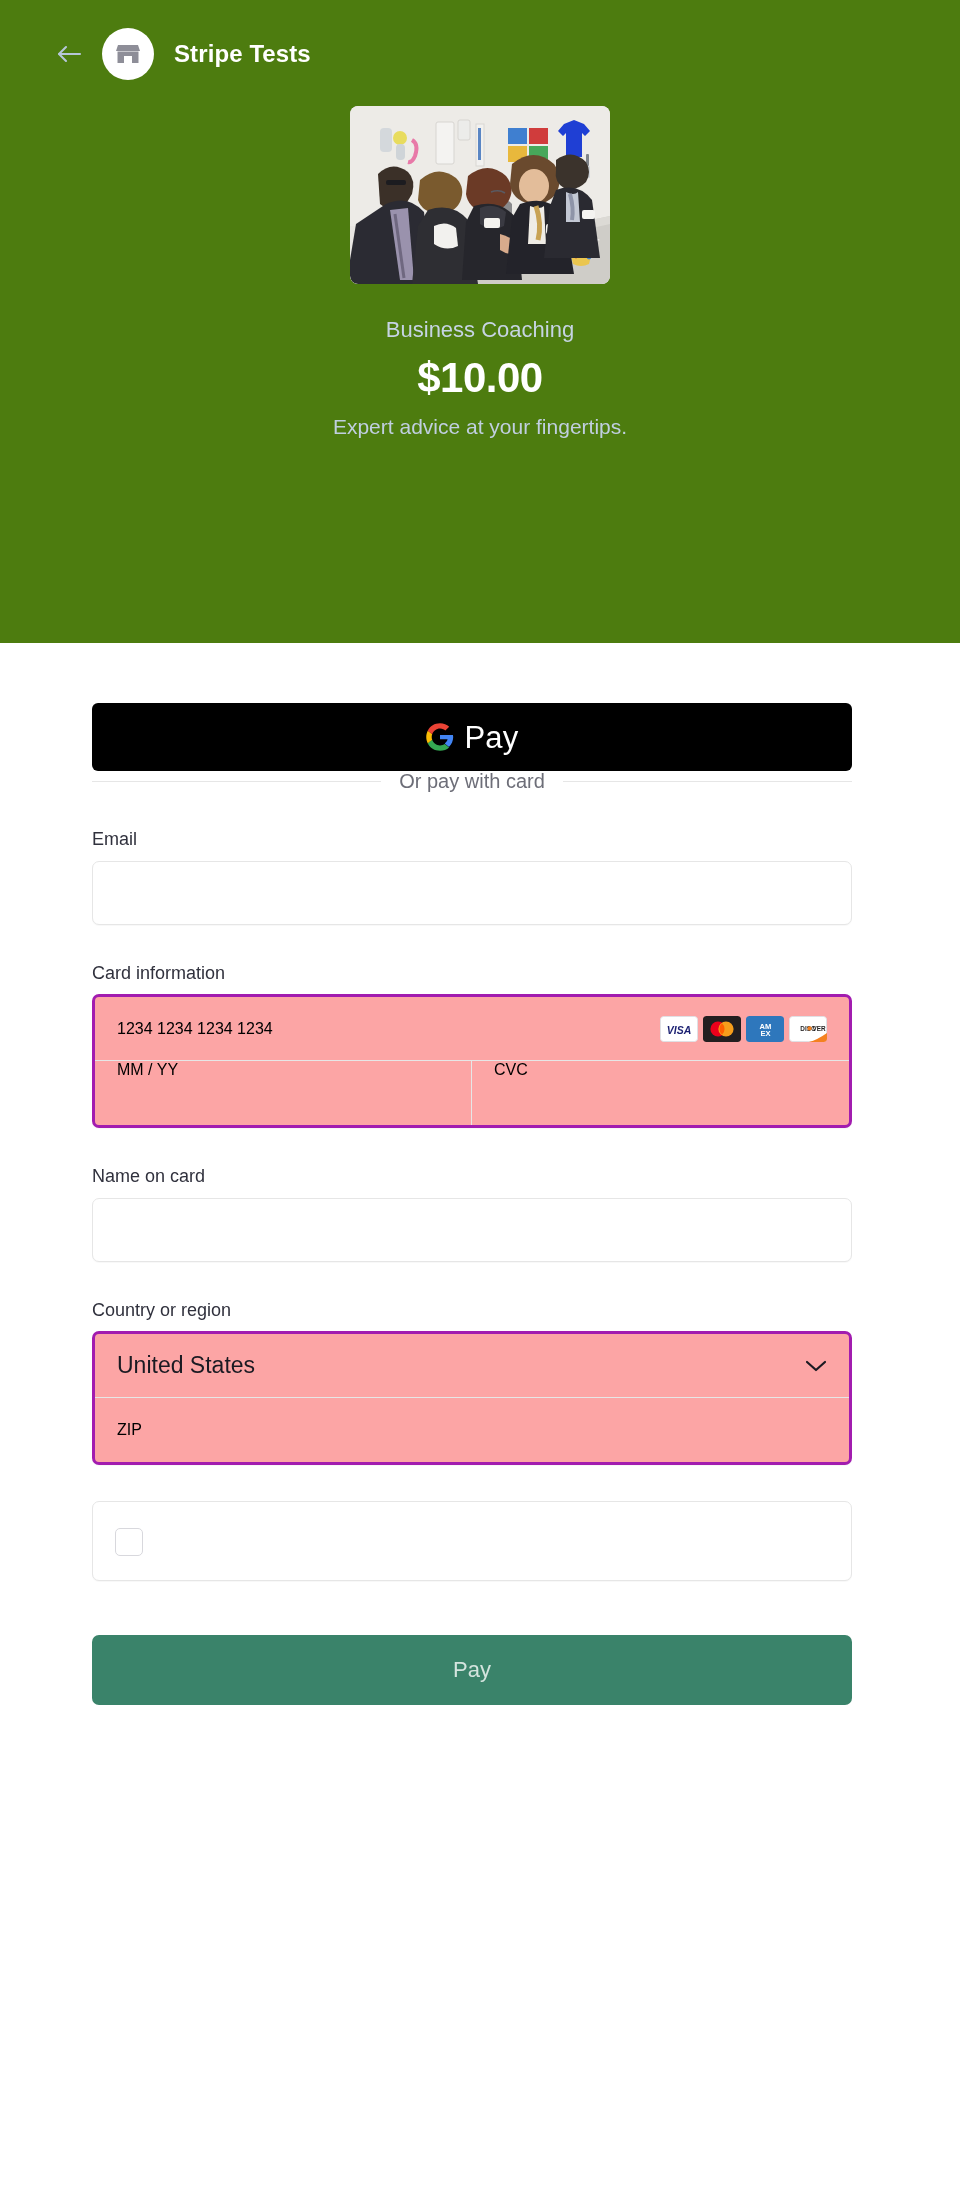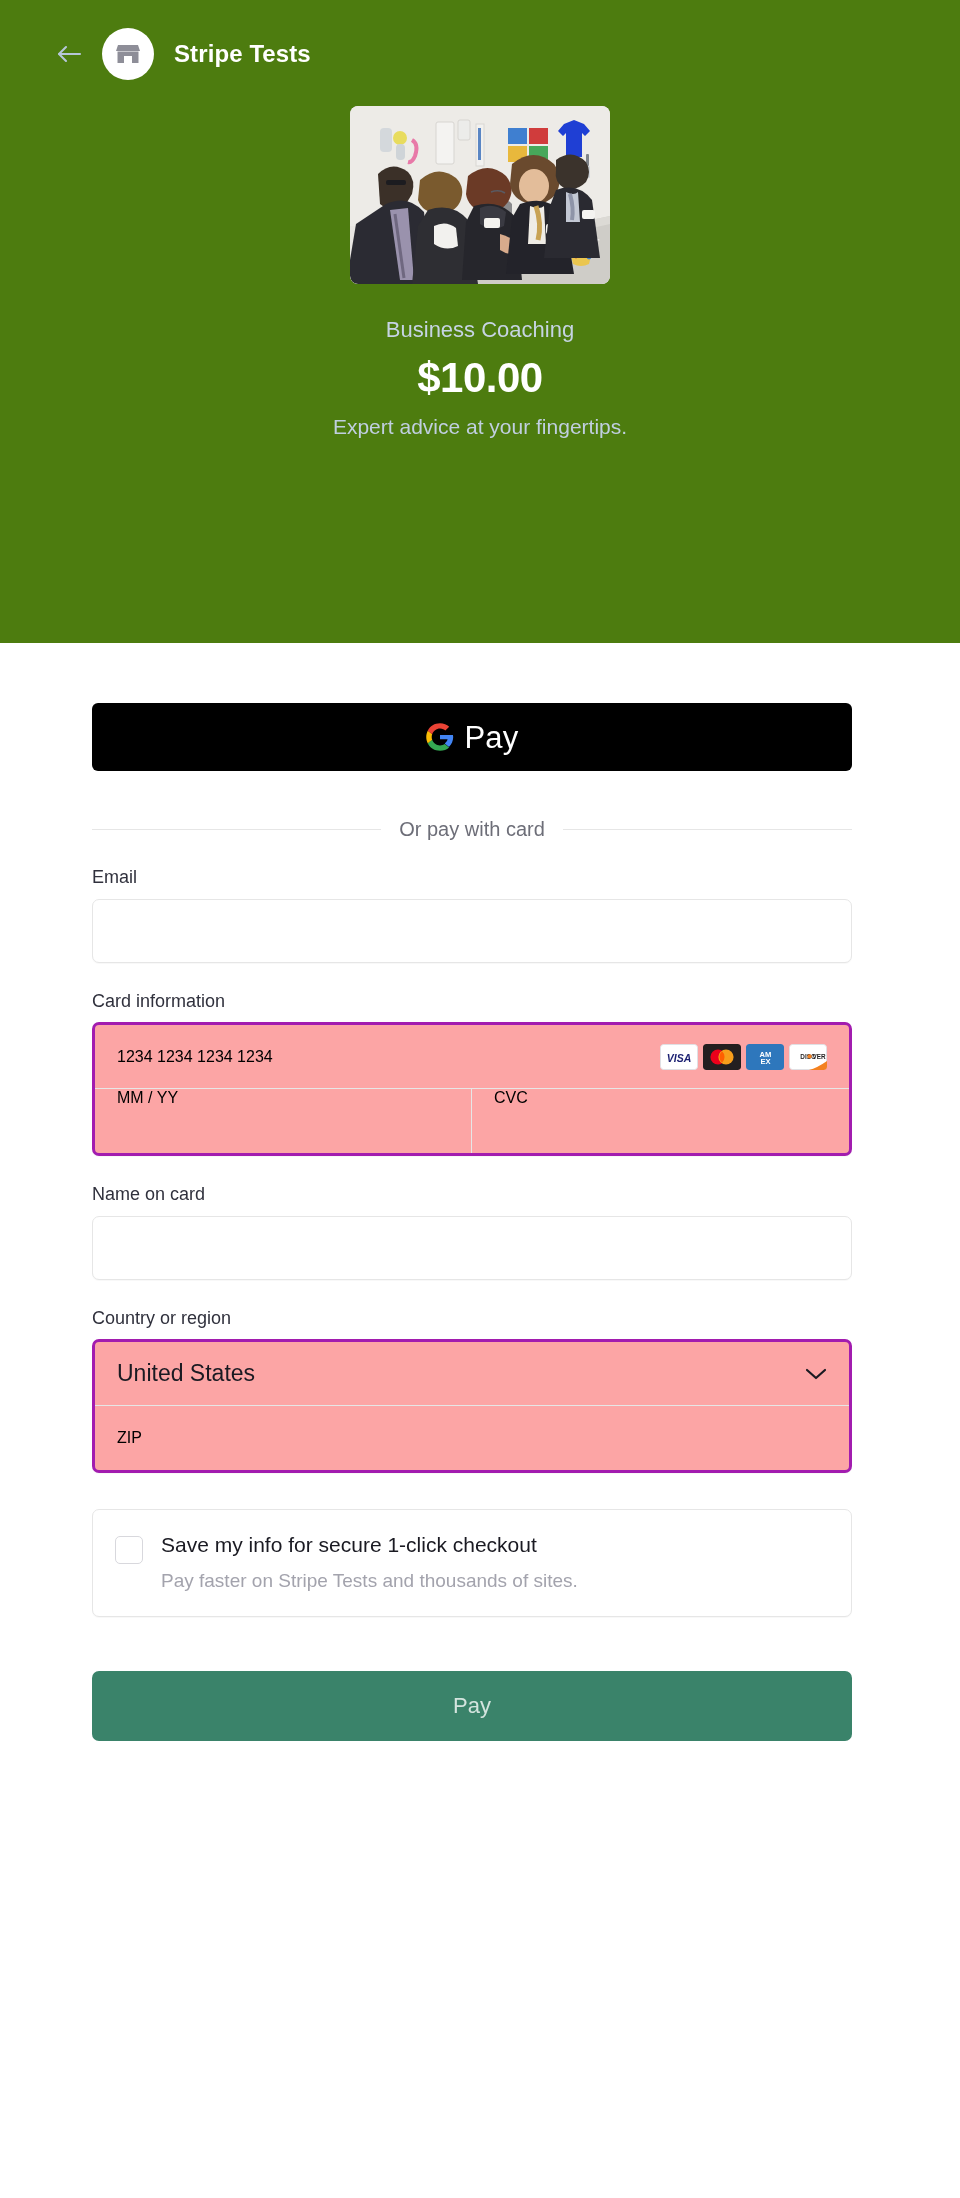--- a/index.html
+++ b/index.html
@@ -110,34 +110,33 @@
   .gpay-inner { display:flex; align-items:center; }
   .gpay-text {
     color: #ffffff;
     font-size: 31px;
     margin-left: 9px;
     letter-spacing: 0.2px;
     line-height: 1;
   }
 
   .divider {
-    margin-top: 48px;
     display: flex;
     align-items: center;
     gap: 18px;
   }
   .divider .line { flex: 1 1 auto; height: 1px; background: #e6e6e6; }
   .divider .label {
     color: #6d6e78;
     font-size: 20px;
     line-height: 1;
     white-space: nowrap;
   }
 
-  .field-group { margin-top: 28px; }
+  .field-group { margin-top: 38px; }
   .field-label {
     color: #30313d;
     font-size: 18px;
     margin-bottom: 10px;
     line-height: 1.2;
   }
 
   .input-box {
     width: 100%;
     height: 64px;
@@ -485,23 +484,19 @@
             </span>
           </div>
           <div class="composite-row">
             <span class="placeholder">ZIP</span>
           </div>
         </div>
       </div>
 
       <div class="save-card">
         <span class="checkbox"></span>
-        <span class="save-text">
-          <span class="save-title">Save my info for secure 1-click checkout</span>
-          <span class="save-sub" style="display:block">Pay faster on Stripe Tests and thousands of sites.</span>
-        </span>
       </div>
 
       <button class="pay-button">Pay</button>
 
     </div>
   </div>
 </div>
 
 </body></html>

